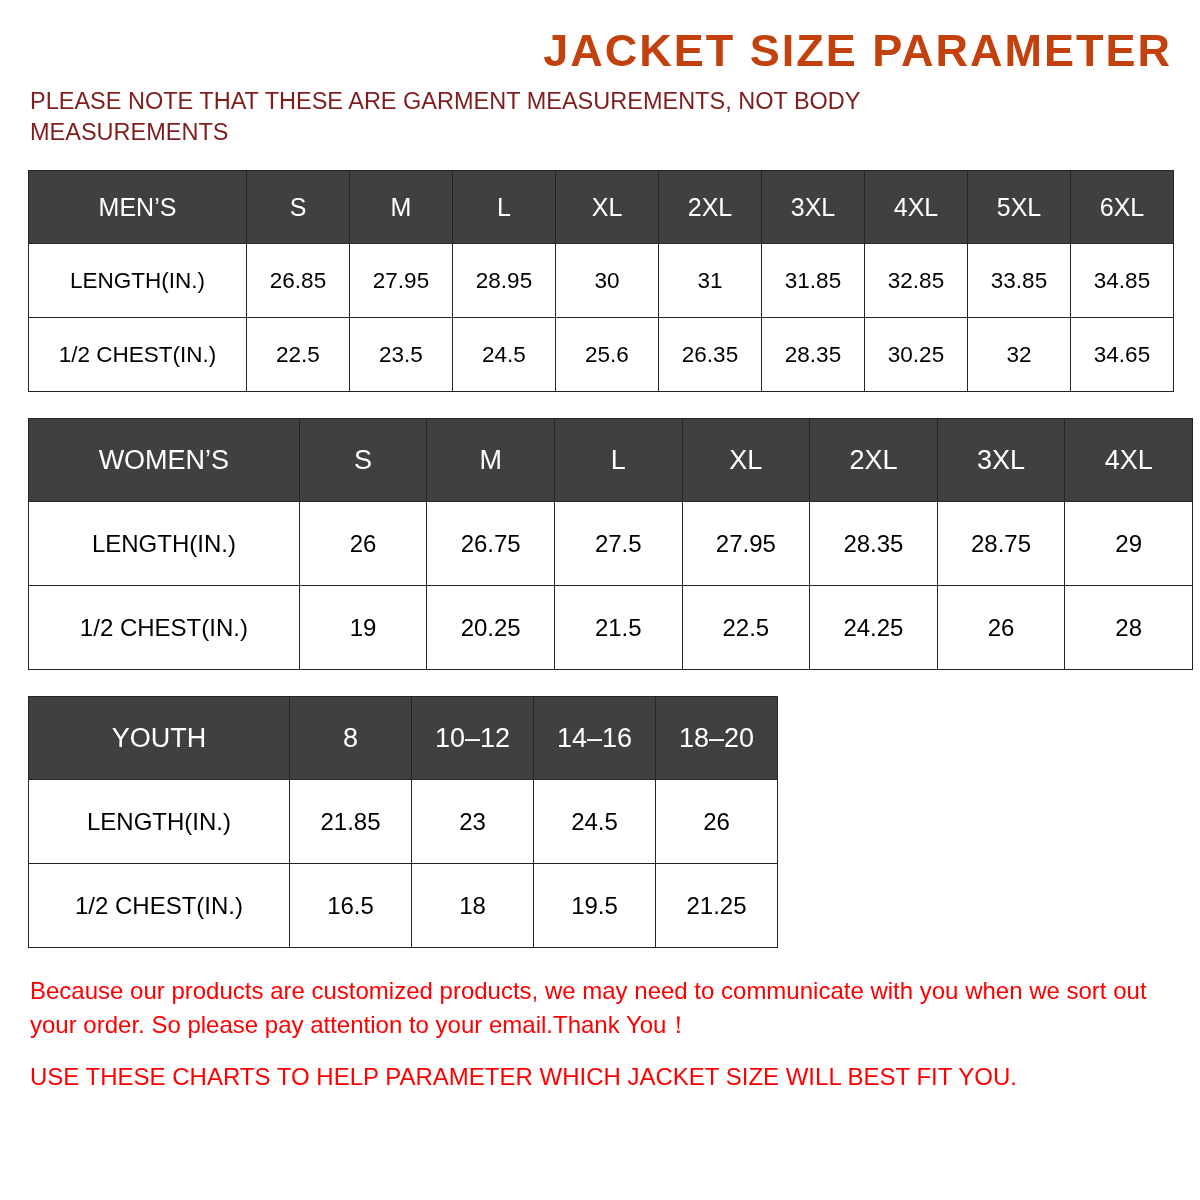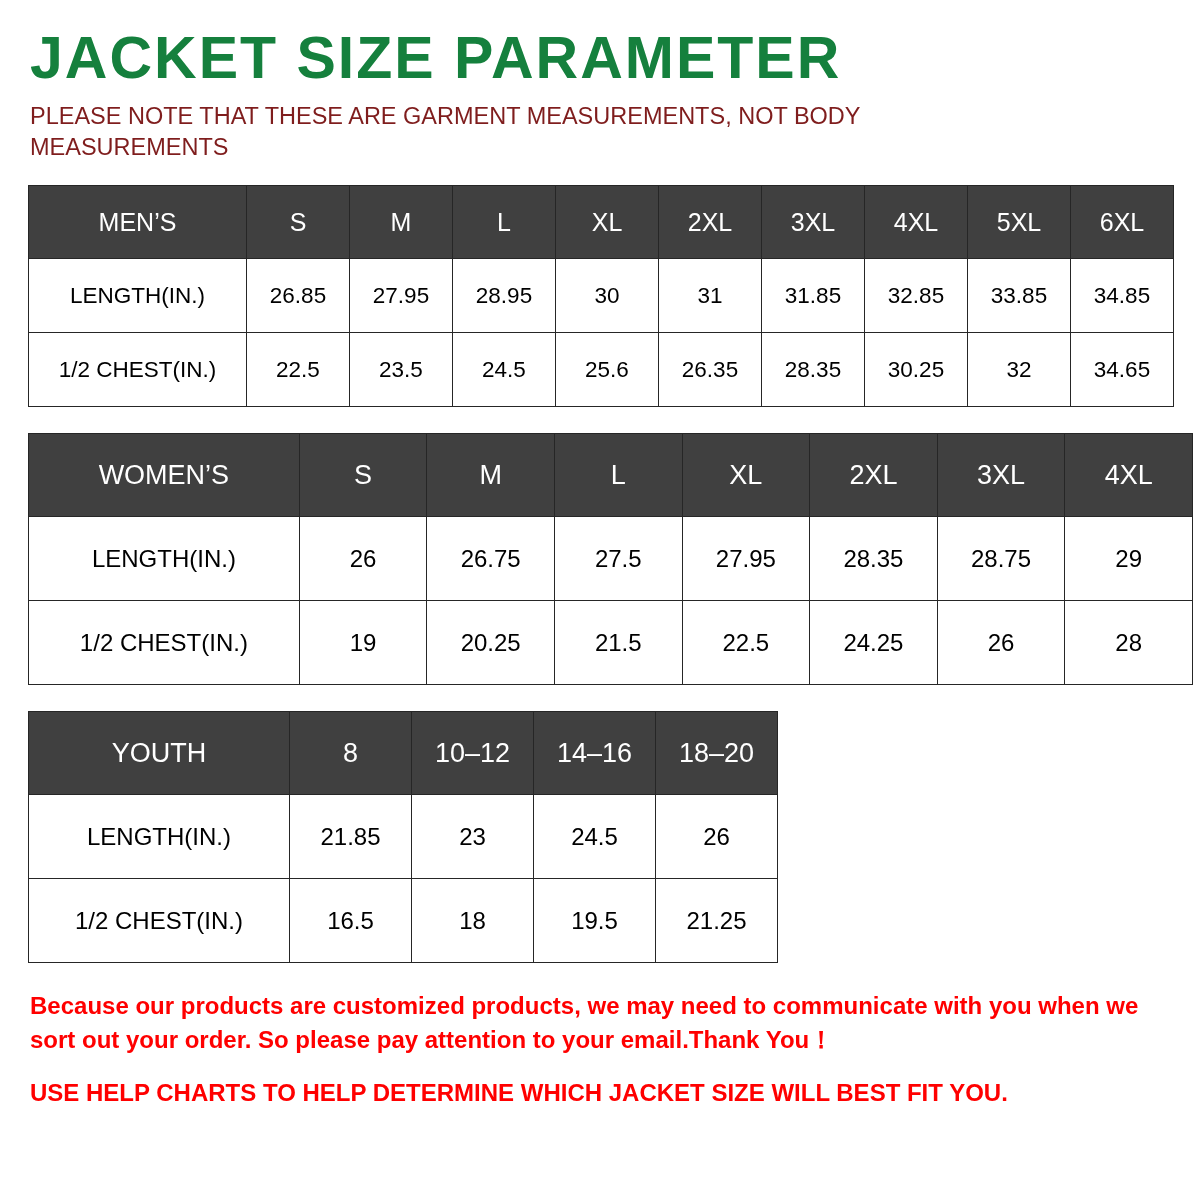--- a/index.html
+++ b/index.html
@@ -15,26 +15,27 @@
     overflow: hidden;
   }
   .page {
     box-sizing: border-box;
     width: 1200px;
     height: 1200px;
     padding: 26px 28px 10px 28px;
     position: relative;
   }
   .title {
-    font-size: 59px;
+    font-size: 45px;
     font-weight: bold;
     letter-spacing: 2px;
     line-height: 1.1;
     margin: 0 0 10px 2px;
-    color: #15803d;
+    color: #c2410c;
+    text-align: right;
   }
   .note {
     color: #7f1d1d;
     font-size: 23.5px;
     line-height: 1.33;
     margin: 0 0 22px 2px;
     max-width: 950px;
   }
   table.size {
     border-collapse: collapse;
@@ -73,21 +74,20 @@
   
   #youth-table {
     width: 750px;
   }
   #youth-table thead td { height: 80px; font-size: 27px; }
   #youth-table tbody td { height: 81px; font-size: 24px; }
   #youth-table thead td.rowlabel { font-size: 27px; }
 
   .footer {
     margin-top: 10px;
-    font-weight: bold;
   }
   .footer p {
     color: #ff0000;
     font-size: 24px;
     line-height: 1.42;
     margin: 0 0 18px 2px;
     max-width: 1135px;
   }
   .footer p.last {
     margin-bottom: 0;
@@ -234,16 +234,16 @@
         <td>16.5</td>
         <td>18</td>
         <td>19.5</td>
         <td>21.25</td>
       </tr>
     </tbody>
   </table>
 
   <div class="footer">
     <p>Because our products are customized products, we may need to communicate with you when we sort out your order. So please pay attention to your email.Thank You！</p>
-    <p class="last">USE HELP CHARTS TO HELP DETERMINE WHICH JACKET SIZE WILL BEST FIT YOU.</p>
+    <p class="last">USE THESE CHARTS TO HELP PARAMETER WHICH JACKET SIZE WILL BEST FIT YOU.</p>
   </div>
 
 </div>
 
 </body></html>

